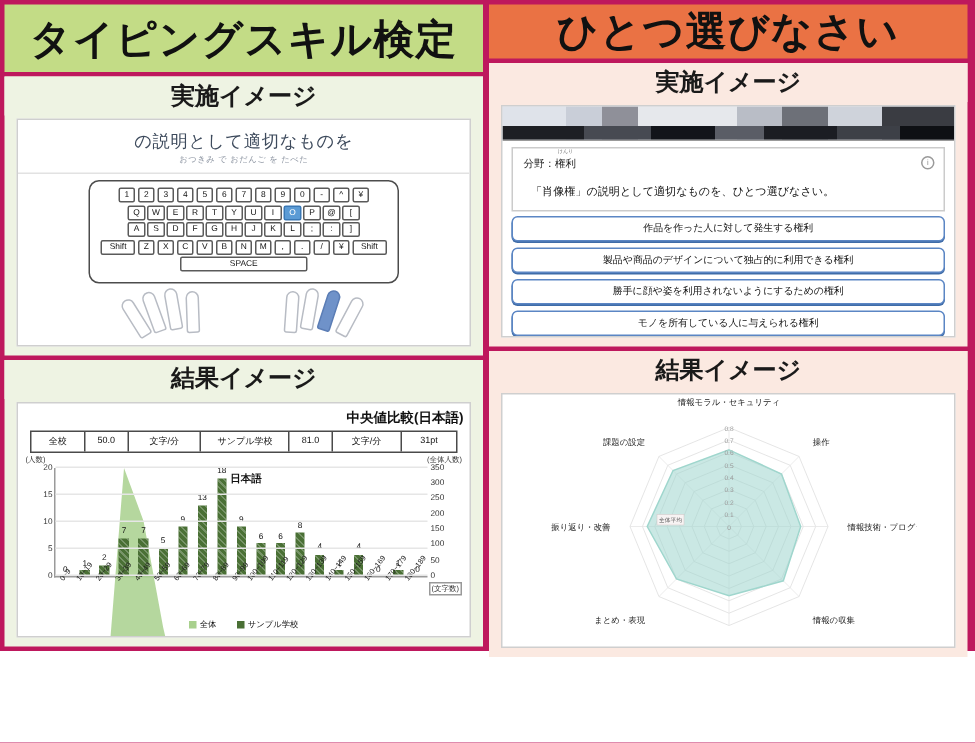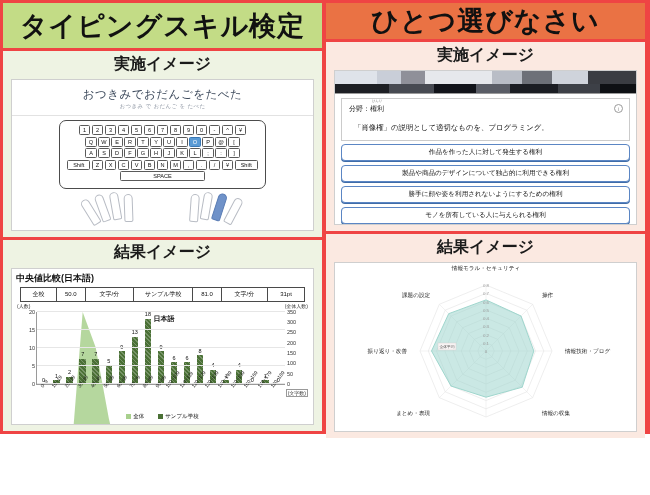--- a/index.html
+++ b/index.html
@@ -1,21 +1,21 @@
 <!DOCTYPE html>
 <html><head>
 <meta charset="utf-8">
 <style>
   html,body{margin:0;padding:0;}
   body{
     width:650px;height:495px;overflow:hidden;
     font-family:"Liberation Sans","DejaVu Sans",sans-serif;
     background:#ffffff;
   }
-  .page{position:relative;width:650px;height:434px;box-sizing:border-box;display:flex;gap:4px;padding:3px;background:#ef4444;}
+  .page{position:relative;width:650px;height:434px;box-sizing:border-box;display:flex;gap:4px;padding:3px;background:#be185d;}
   .col{width:319px;display:flex;flex-direction:column;gap:3px;}
 
   
   .big-header{
     height:52px;display:flex;align-items:center;justify-content:center;
     font-size:27px;font-weight:bold;color:#111;letter-spacing:1px;
   }
   .hdr-green{background:#c3dc86;}
   .hdr-orange{background:#ea7244;}
 
@@ -78,21 +78,21 @@
   .q-info{position:absolute;right:6px;top:5px;width:7px;height:7px;border:1px solid #9a9a9a;border-radius:50%;font-size:5px;color:#8a8a8a;display:flex;align-items:center;justify-content:center;}
   .choices{padding:0 6px;display:flex;flex-direction:column;gap:4px;}
   .choice{
     border:1.4px solid #5b86c4;border-radius:4px;background:#fff;
     height:15px;display:flex;align-items:center;justify-content:center;
     font-size:6.6px;color:#111;box-shadow:0 1px 0 #3f6ca8;
   }
 
   
   .chart-box{display:flex;flex-direction:column;height:100%;padding:3px 4px 2px;box-sizing:border-box;}
-  .bc-title{text-align:left;font-size:9px;font-weight:bold;color:#111;}
+  .bc-title{text-align:right;font-size:9px;font-weight:bold;color:#111;}
   .bc-table{display:flex;margin:2px 4px 0;border:1px solid #4a4a4a;box-sizing:border-box;}
   .bc-td{border-right:1px solid #4a4a4a;font-size:6px;padding:2px 2px;box-sizing:border-box;display:flex;align-items:center;justify-content:center;color:#111;}
   .bc-td:last-child{border-right:none;}
   .plot-wrap{flex:1;position:relative;margin-top:1px;}
   .ax-unit-l{position:absolute;left:1px;top:0;font-size:5px;color:#333;}
   .ax-unit-r{position:absolute;right:1px;top:0;font-size:5px;color:#333;}
   .ax-unit-b{position:absolute;right:1px;bottom:14px;font-size:5px;color:#333;border:1px solid #999;padding:0 1px;}
   .plot{position:absolute;left:20px;right:24px;top:9px;bottom:26px;border-left:1px solid #9a9a9a;border-bottom:1px solid #9a9a9a;}
   .grid{position:absolute;left:0;right:0;border-top:1px solid #e6e6e6;}
   .yl{position:absolute;right:100%;margin-right:2px;font-size:5.5px;color:#333;transform:translateY(-50%);}
@@ -119,21 +119,21 @@
   <div class="col">
 
     <div class="big-header hdr-green">タイピングスキル検定</div>
 
     <div class="sec sec-top panel-green">
       <div class="sub-band band-green">実施イメージ</div>
       <div class="body-area">
         <div class="card">
           <div class="typing">
             <div class="typing-top">
-              <div class="t-kana">おつきみでおだんごをたべた</div>
+              <div class="t-kana">の説明として適切なものを</div>
               <div class="t-furi">おつきみ で おだんご を たべた</div>
             </div>
             <div class="kb-wrap">
               <div class="kb">
                 <div class="kb-row" id="kbr0">
                     <div class="key">1</div>
                     <div class="key">2</div>
                     <div class="key">3</div>
                     <div class="key">4</div>
                     <div class="key">5</div>
@@ -387,21 +387,21 @@
 
     <div class="sec sec-top panel-pink">
       <div class="sub-band band-pink">実施イメージ</div>
       <div class="body-area">
         <div class="card">
           <div class="lit">
             <div class="photo"></div>
             <div class="q-card">
               <div class="q-info">i</div>
               <div class="q-field"><span>分野：</span><span style="position:relative;display:inline-block"><span class="fr" style="position:absolute;top:-4px;left:0;width:100%;text-align:center">けんり</span><span>権利</span></span></div>
-              <div class="q-text">「肖像権」の説明として適切なものを、プログラミング。</div>
+              <div class="q-text">「肖像権」の説明として適切なものを、ひとつ選びなさい。</div>
             </div>
             <div class="choices" id="choices">
                 <div class="choice">作品を作った人に対して発生する権利</div>
                 <div class="choice">製品や商品のデザインについて独占的に利用できる権利</div>
                 <div class="choice">勝手に顔や姿を利用されないようにするための権利</div>
                 <div class="choice">モノを所有している人に与えられる権利</div>
               </div>
           </div>
         </div>
       </div>

